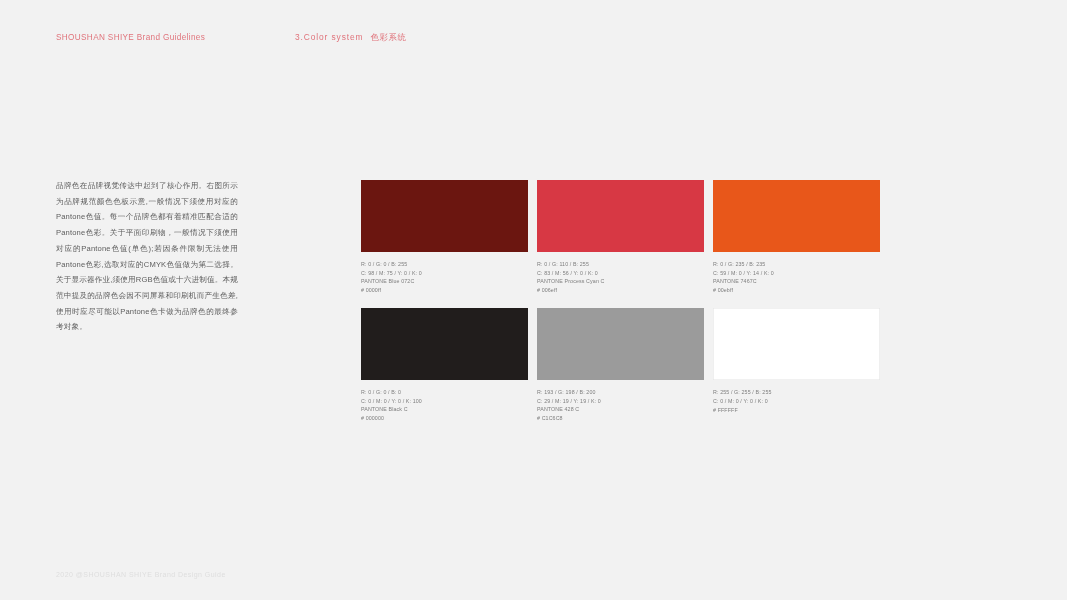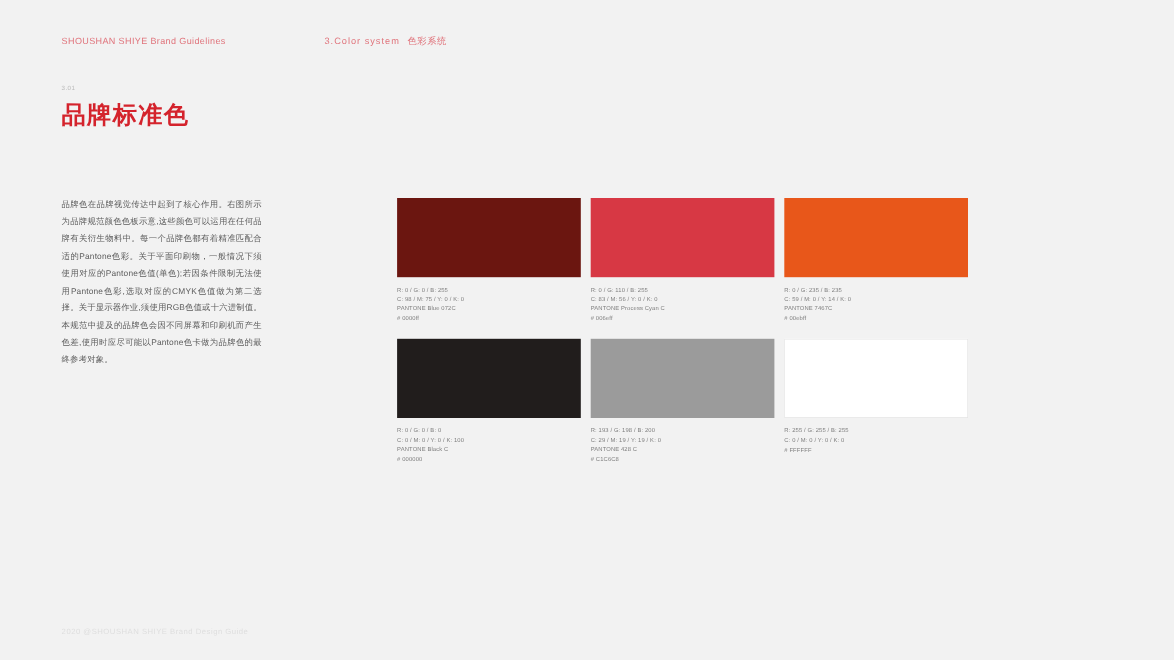--- a/index.html
+++ b/index.html
@@ -122,26 +122,22 @@
 <div class="page">
 
   <div class="header">
     <span class="header-brand" style="color: rgb(224, 116, 124);">SHOUSHAN SHIYE Brand Guidelines</span>
     <span class="header-section">
       <span class="header-section-en" style="color: rgb(224, 116, 124);">3.Color system</span>
       <span class="header-section-cn" style="color: rgb(224, 116, 124);">色彩系统</span>
     </span>
   </div>
 
-  <div class="title-block">
-    <div class="title-num">3.01</div>
-    <h1 class="title-main" style="color: rgb(212, 35, 44);">品牌标准色</h1>
-  </div>
-
-  <p class="body-copy">品牌色在品牌视觉传达中起到了核心作用。右图所示为品牌规范颜色色板示意,这些颜色可以运用在任何品牌有关衍生物料中。每一个品牌色都有着精准匹配合适的Pantone色彩。关于平面印刷物，一般情况下须使用对应的Pantone色值(单色);若因条件限制无法使用Pantone色彩,选取对应的CMYK色值做为第二选择。关于显示器作业,须使用RGB色值或十六进制值。本规范中提及的品牌色会因不同屏幕和印刷机而产生色差,使用时应尽可能以Pantone色卡做为品牌色的最终参考对象。</p>
+
+  <p class="body-copy">品牌色在品牌视觉传达中起到了核心作用。右图所示为品牌规范颜色色板示意,一般情况下须使用对应的Pantone色值。每一个品牌色都有着精准匹配合适的Pantone色彩。关于平面印刷物，一般情况下须使用对应的Pantone色值(单色);若因条件限制无法使用Pantone色彩,选取对应的CMYK色值做为第二选择。关于显示器作业,须使用RGB色值或十六进制值。本规范中提及的品牌色会因不同屏幕和印刷机而产生色差,使用时应尽可能以Pantone色卡做为品牌色的最终参考对象。</p>
 
   <div class="swatch-grid">
 
     <div class="swatch-cell">
       <div class="swatch-chip" style="background: rgb(107, 22, 16);"></div>
       <div class="swatch-info">
         <div>R: 0 / G: 0 / B: 255</div>
         <div>C: 98 / M: 75 / Y: 0 / K: 0</div>
         <div>PANTONE Blue 072C</div>
         <div># 0000ff</div>

